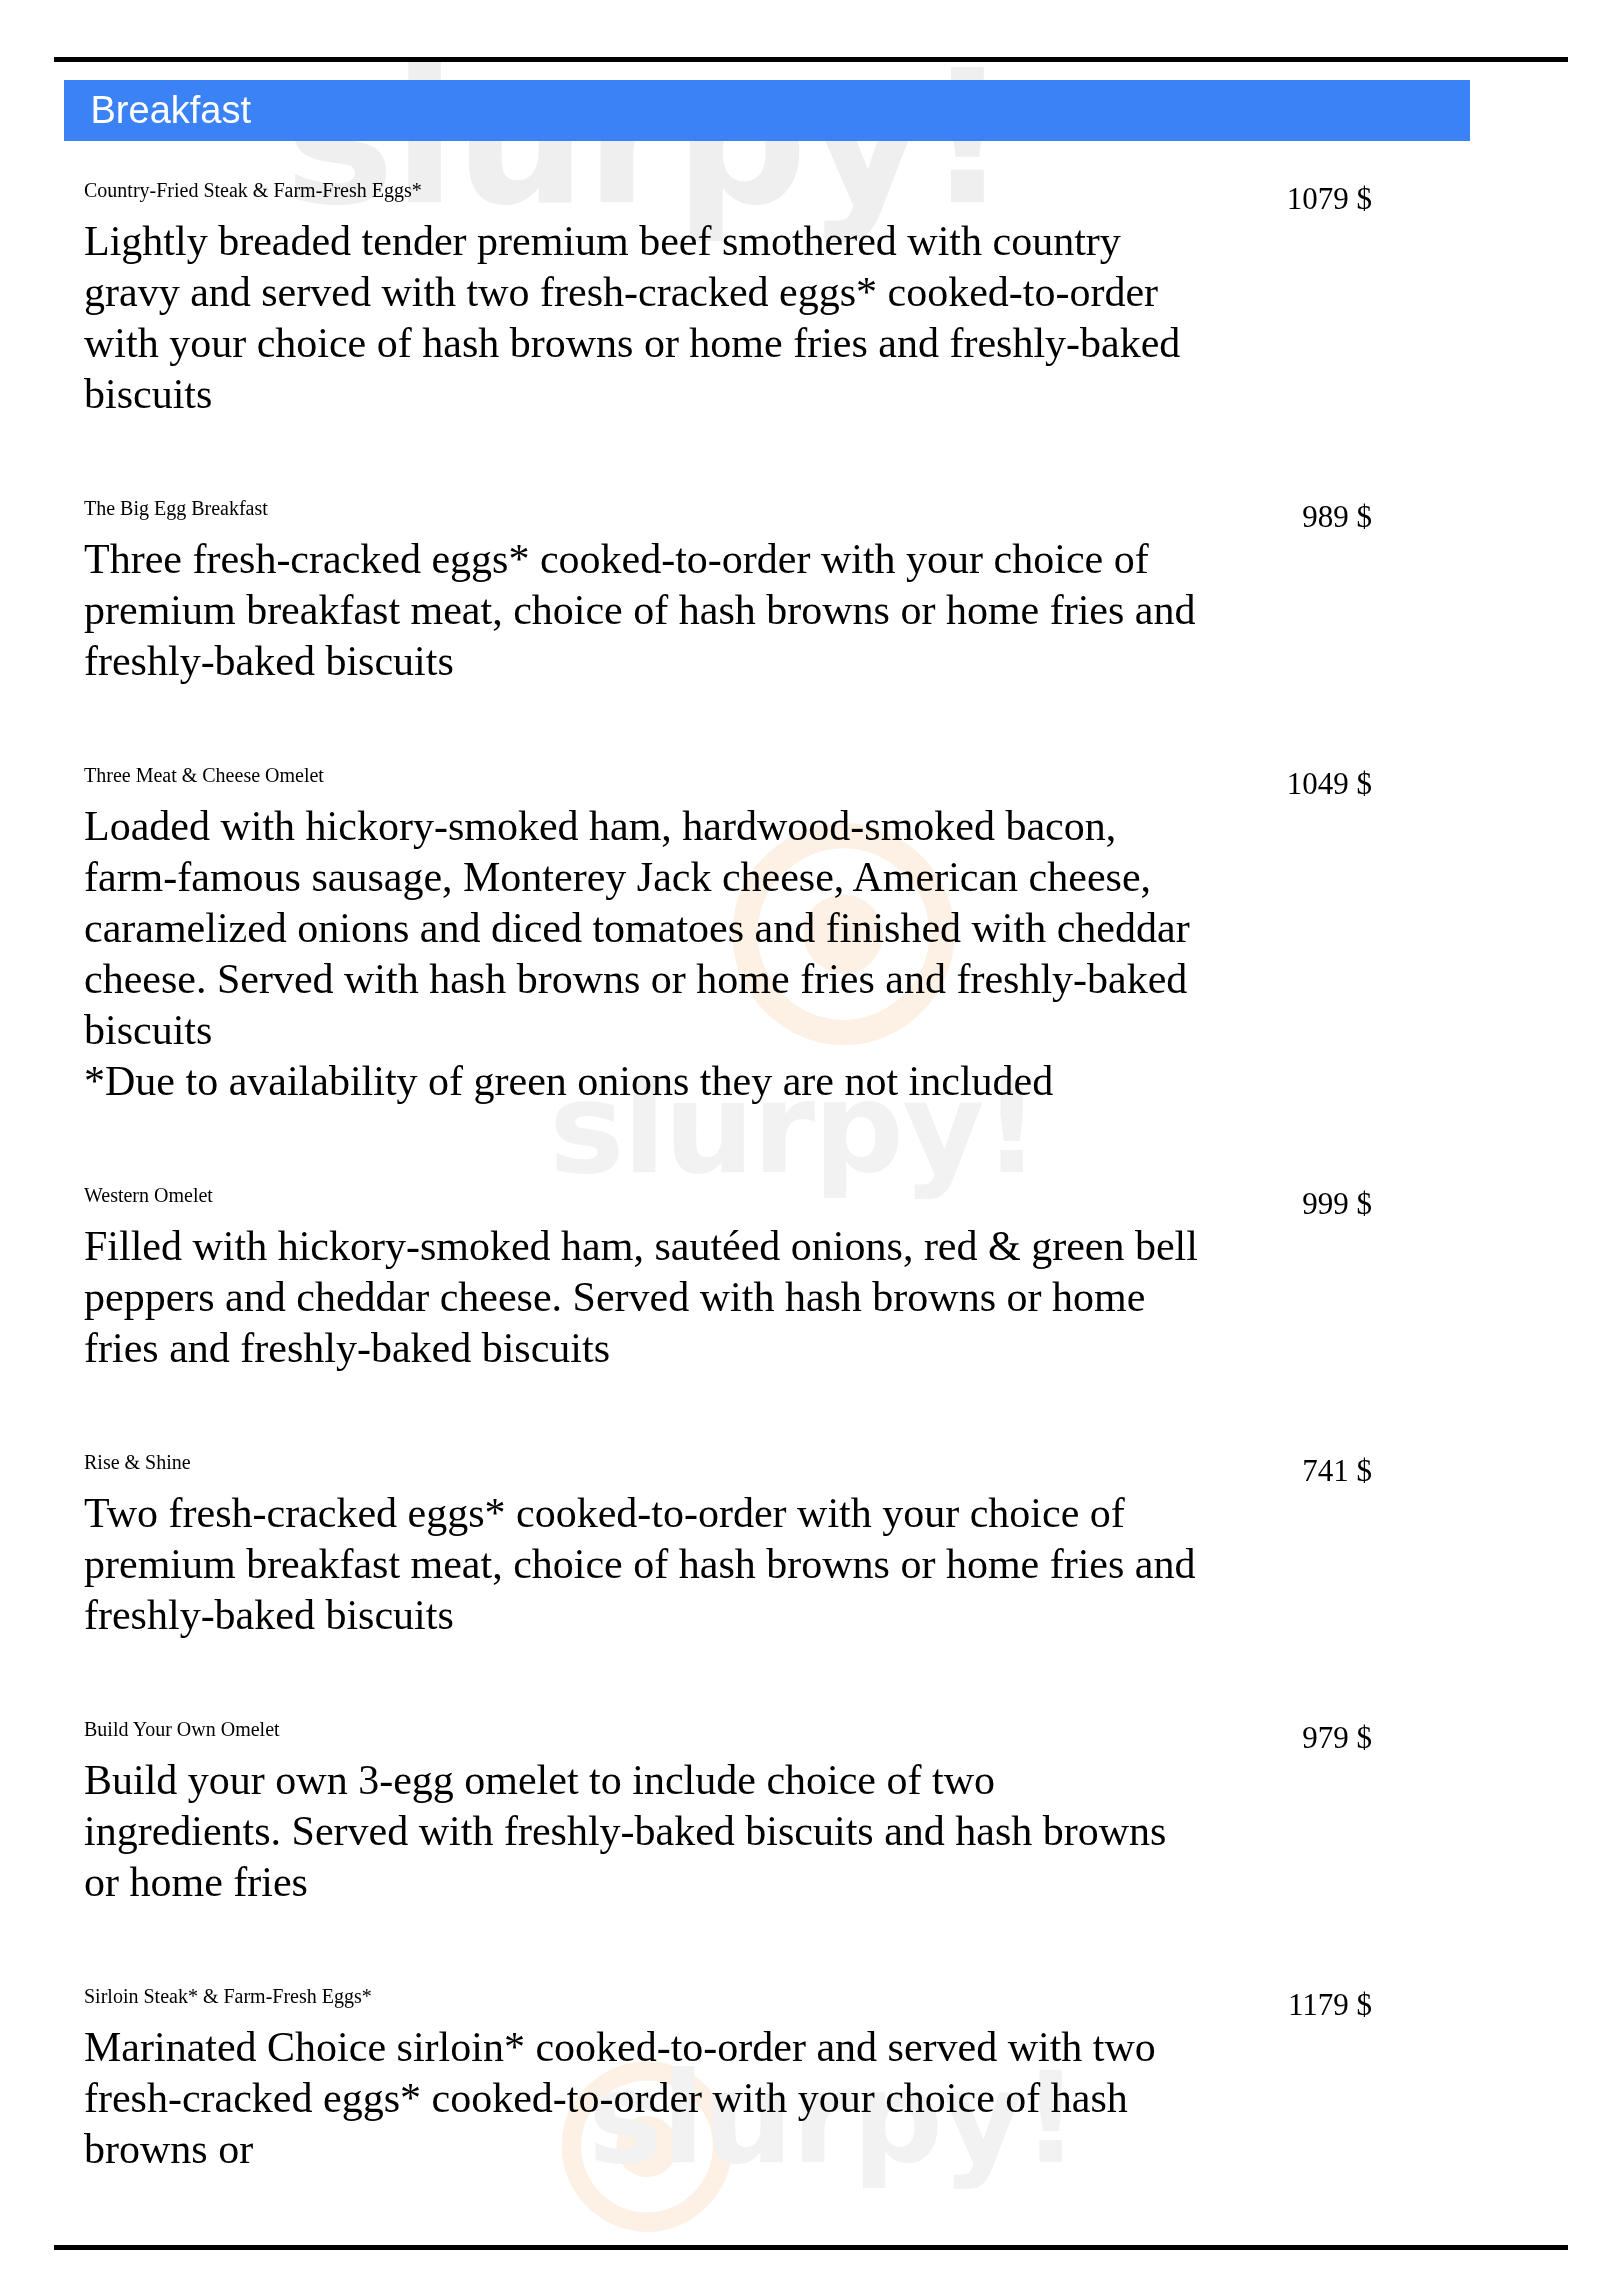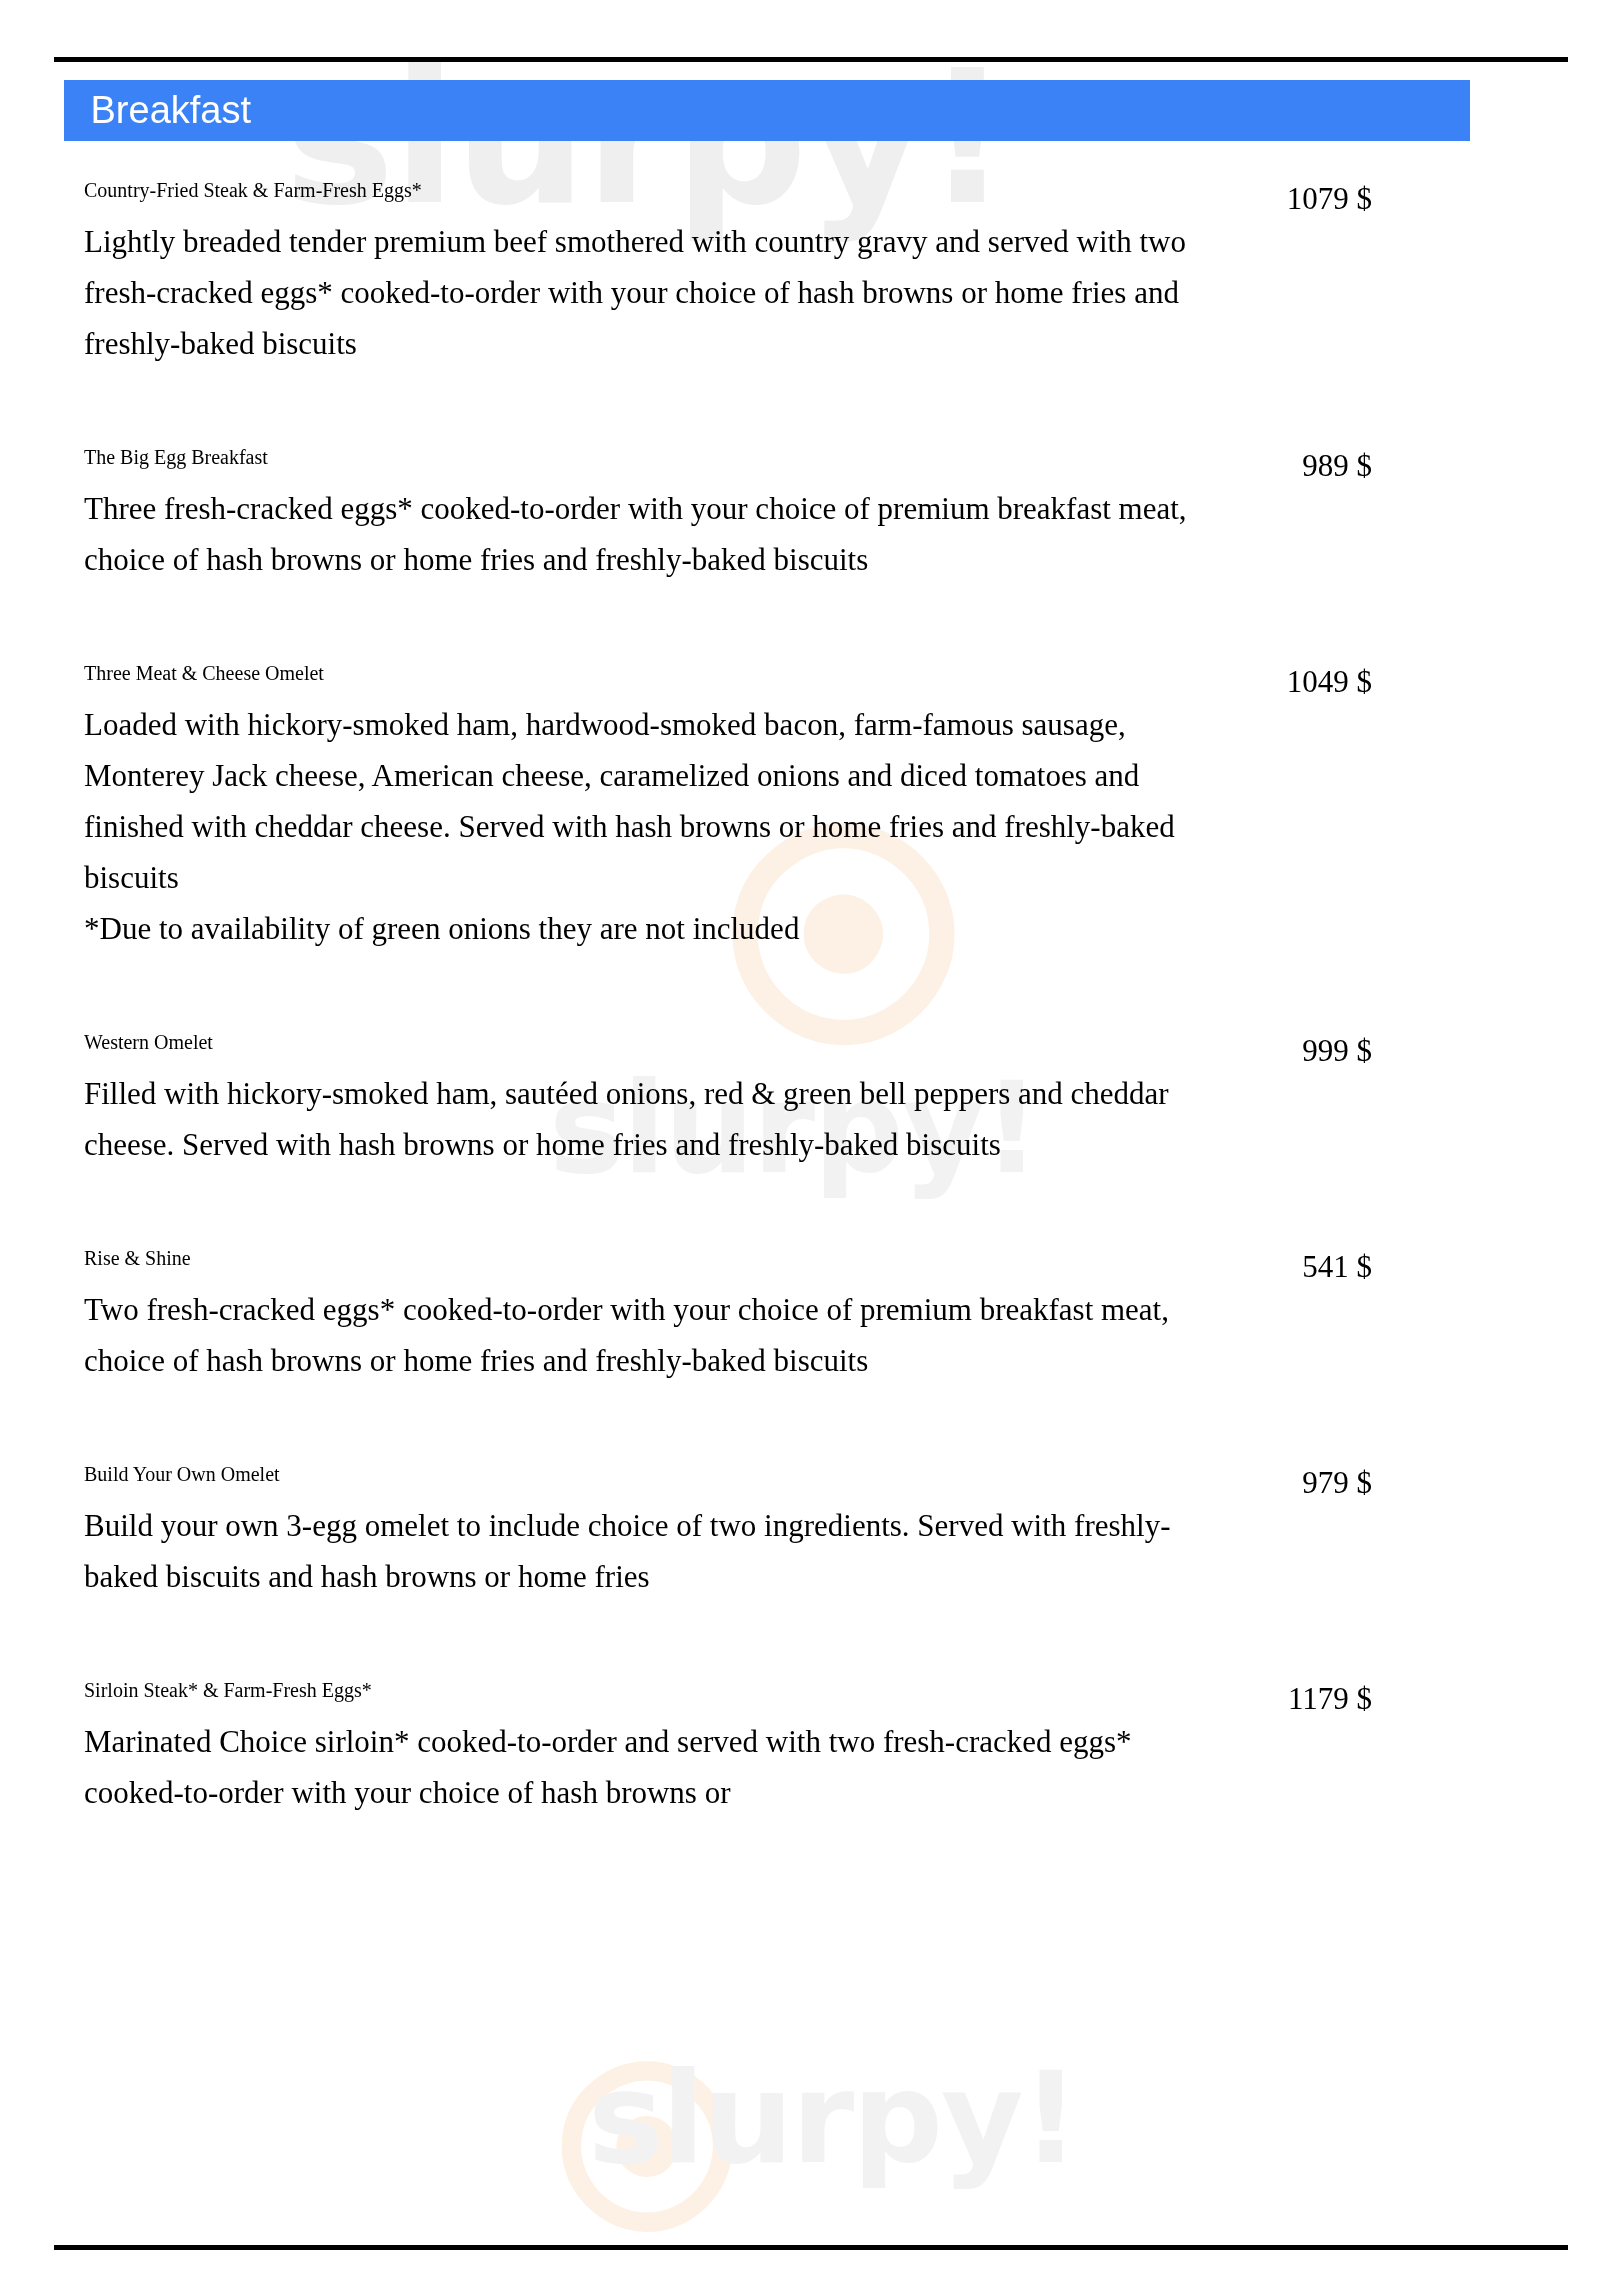--- a/index.html
+++ b/index.html
@@ -128,21 +128,21 @@
     text-align: right;
     font-size: 31px;
     line-height: 51px;
     color: #000000;
   }
   .item-desc {
     position: relative;
     margin: 0;
     padding: 51px 0 0 84px;
     width: 1117px;
-    font-size: 31px;
+    font-size: 42px;
     line-height: 51px;
     color: #000000;
     font-family: Liberation Serif, serif;
   }
   .item-note {
     display: block;
   }
 </style>
 </head>
 <body>
@@ -194,21 +194,21 @@
       <div class="item-row">
         <div class="item-name">Western Omelet</div>
         <div class="item-price">999 $</div>
       </div>
       <div class="item-desc">Filled with hickory-smoked ham, sautéed onions, red &amp; green bell peppers and cheddar cheese. Served with hash browns or home fries and freshly-baked biscuits</div>
     </div>
 
     <div class="item">
       <div class="item-row">
         <div class="item-name">Rise &amp; Shine</div>
-        <div class="item-price">541 $</div>
+        <div class="item-price">741 $</div>
       </div>
       <div class="item-desc">Two fresh-cracked eggs* cooked-to-order with your choice of premium breakfast meat, choice of hash browns or home fries and freshly-baked biscuits</div>
     </div>
 
     <div class="item">
       <div class="item-row">
         <div class="item-name">Build Your Own Omelet</div>
         <div class="item-price">979 $</div>
       </div>
       <div class="item-desc">Build your own 3-egg omelet to include choice of two ingredients. Served with freshly-baked biscuits and hash browns or home fries</div>

